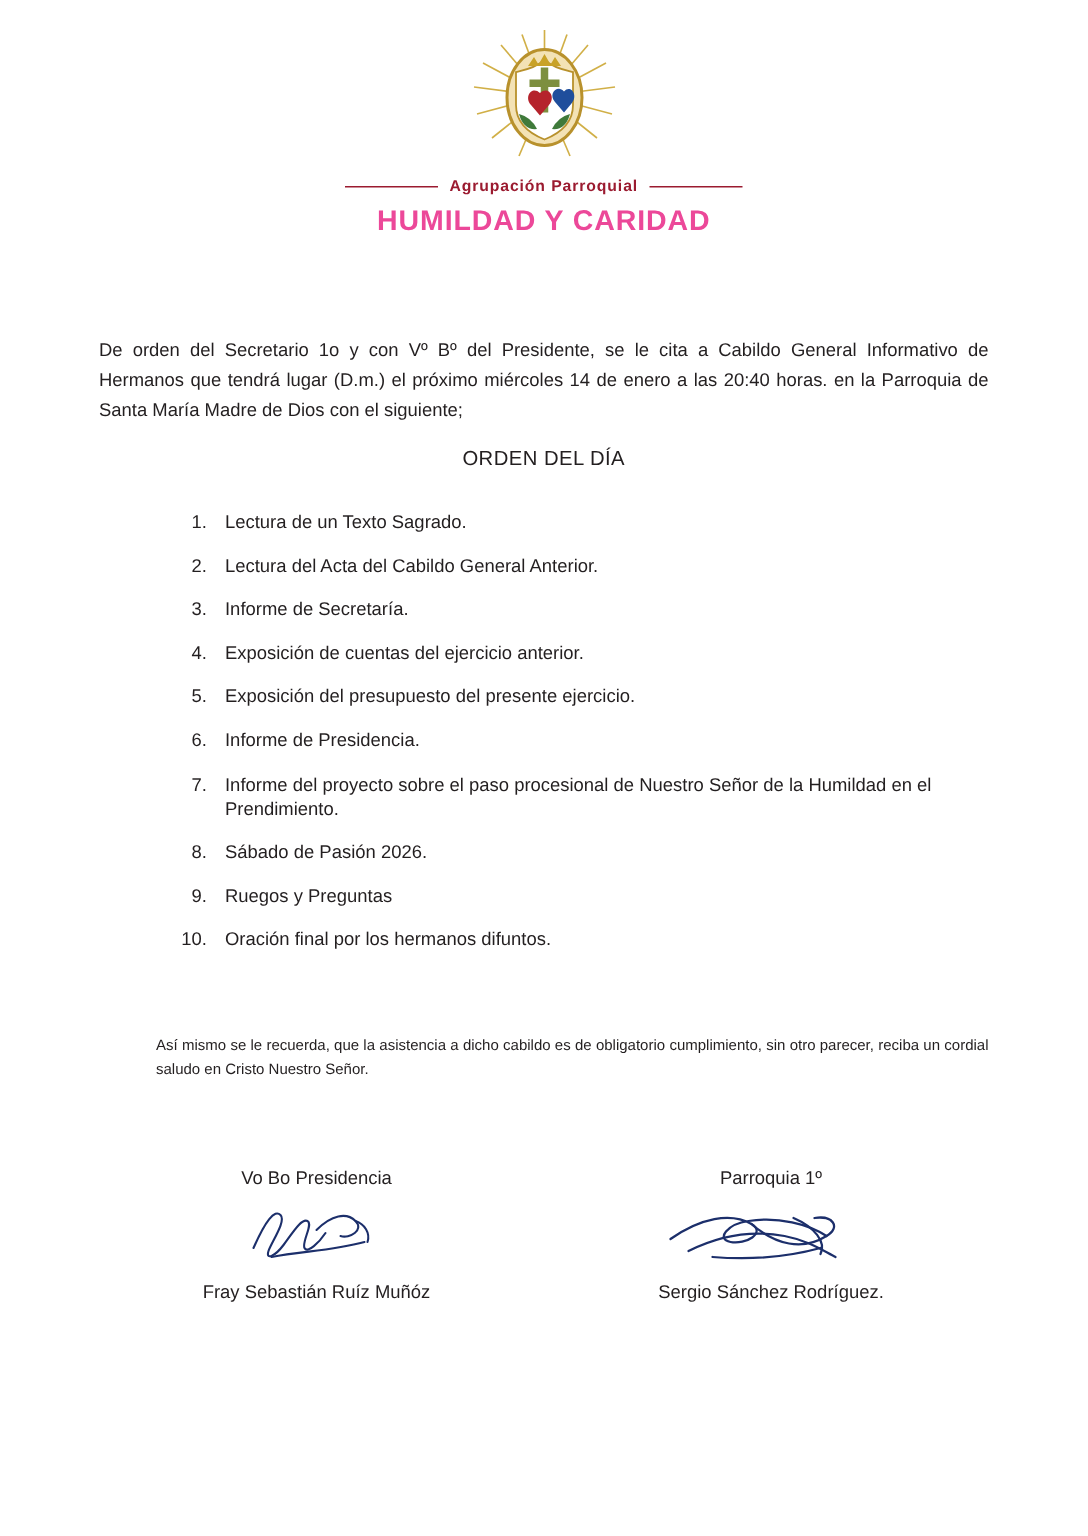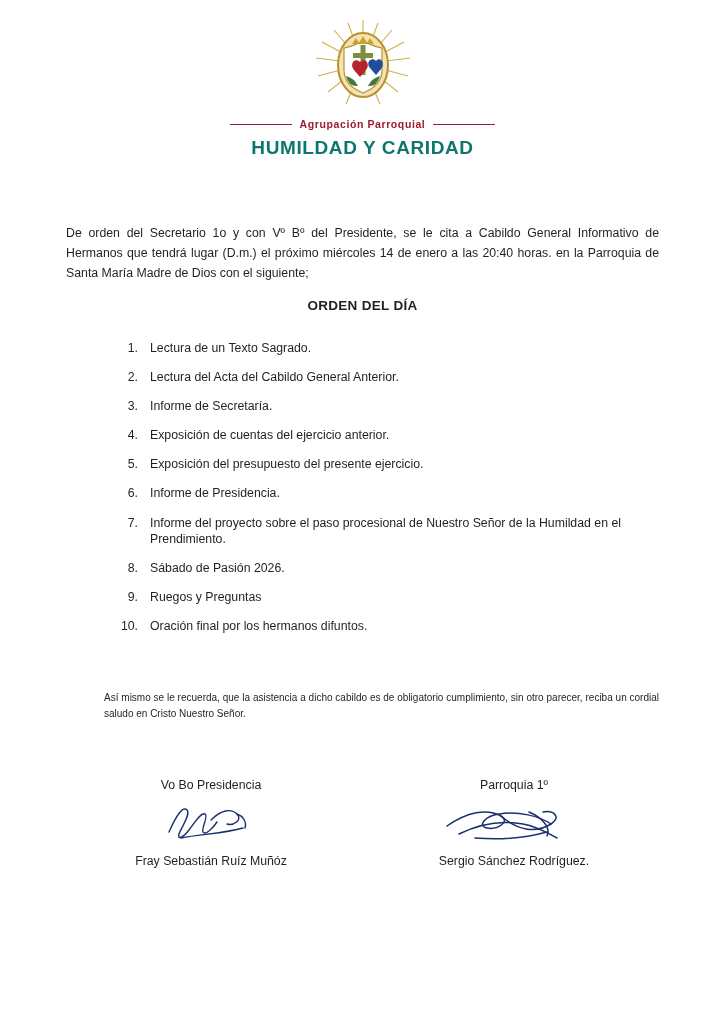--- a/index.html
+++ b/index.html
@@ -56,21 +56,21 @@
     letter-spacing: 0.6px;
     color: #9b1b30;
     font-weight: bold;
     white-space: nowrap;
   }
   .brand-main {
     margin-top: 7px;
     font-size: 19px;
     font-weight: bold;
     letter-spacing: 0.6px;
-    color: #0f766e;
+    color: #ec4899;
   }
 
   
   .intro {
     position: absolute;
     left: 66px;
     right: 66px;
     top: 212px;
     font-size: 12.3px;
     line-height: 1.62;
@@ -78,21 +78,21 @@
     color: #231f20;
   }
 
   .orden-title {
     position: absolute;
     left: 0;
     right: 0;
     top: 298px;
     text-align: center;
     font-size: 13.5px;
-    font-weight: bold;
+    font-weight: normal;
     letter-spacing: 0.3px;
     color: #231f20;
   }
 
   .agenda {
     position: absolute;
     left: 112px;
     right: 78px;
     top: 340px;
   }

